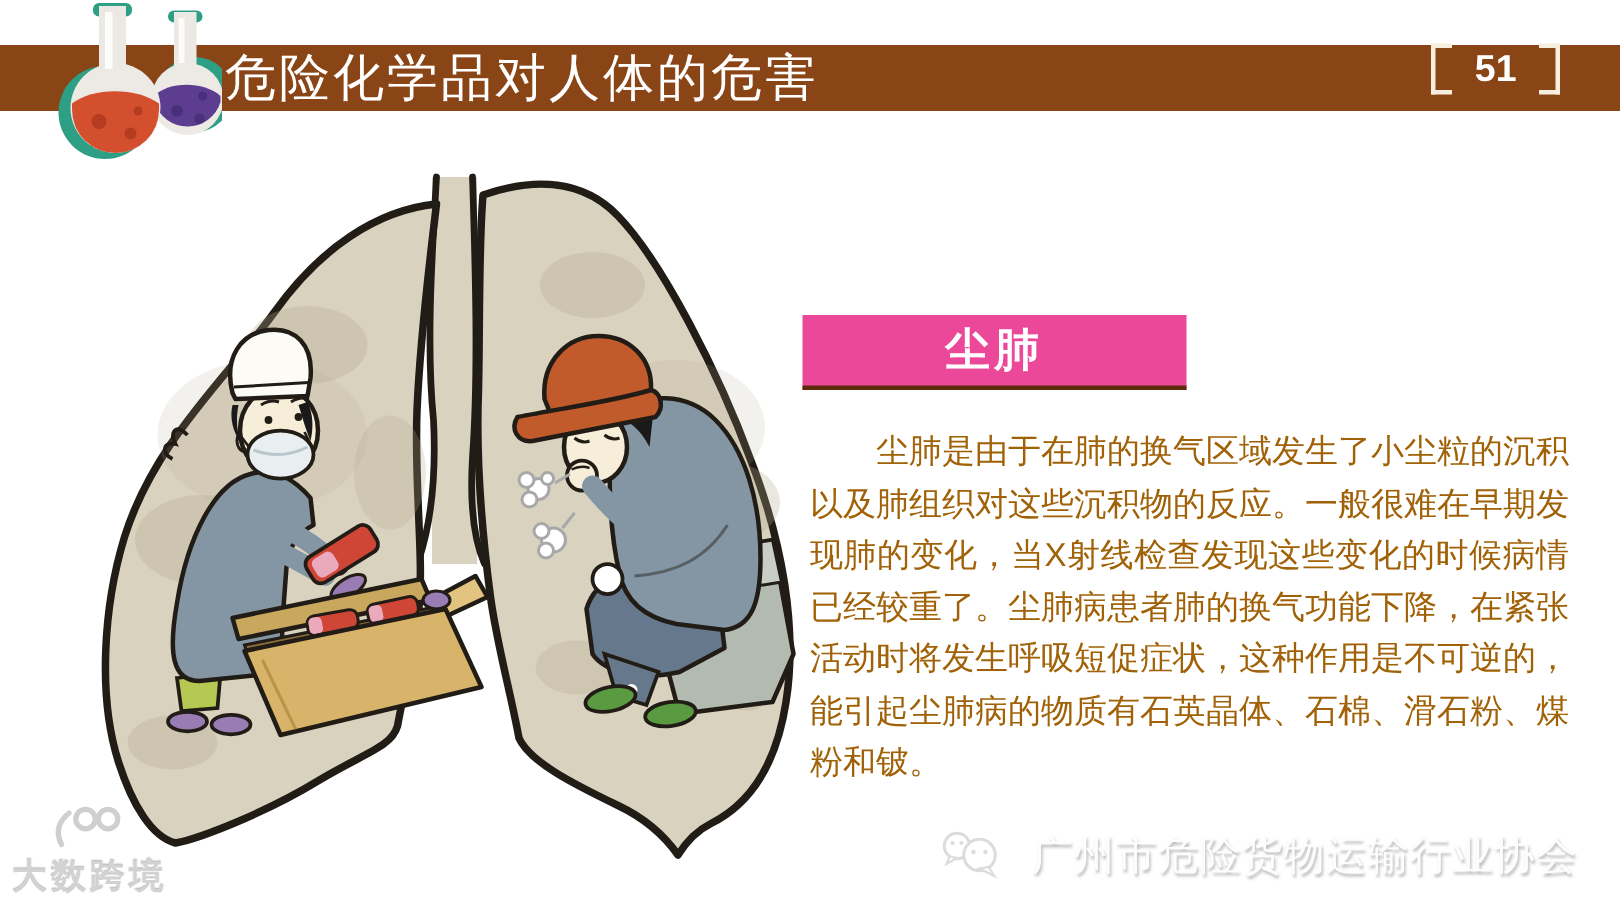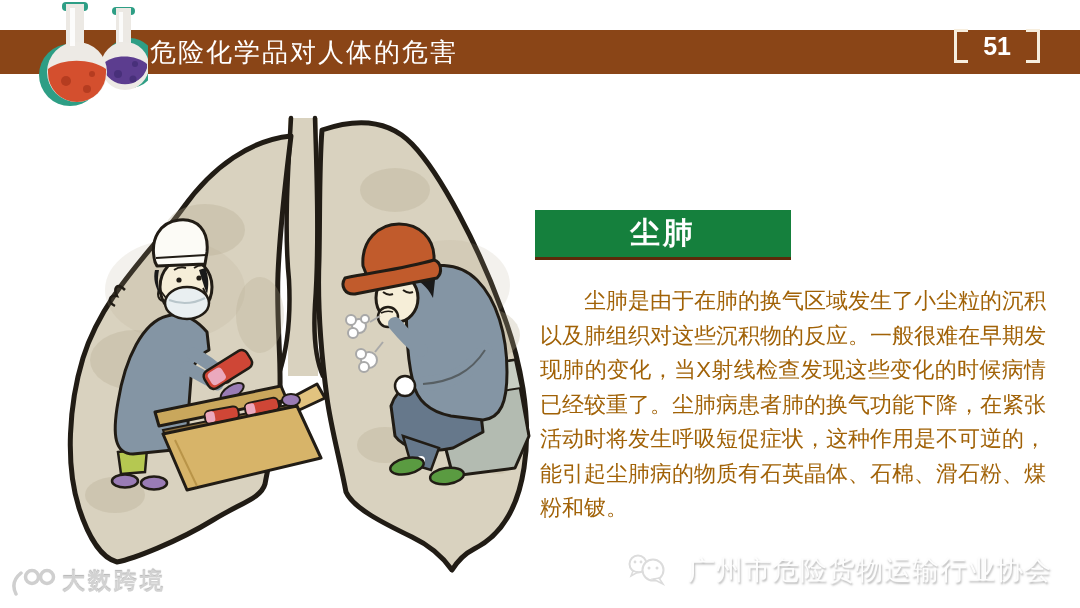--- a/index.html
+++ b/index.html
@@ -1,43 +1,43 @@
 <!DOCTYPE html>
 <html><head>
 <meta charset="utf-8">
 <style>
   html,body{margin:0;padding:0;background:#fff;}
   .slide{position:relative;width:1080px;height:608px;background:#fff;overflow:hidden;
          font-family:"Liberation Sans","DejaVu Sans",sans-serif;}
   
   .header-bar{position:absolute;left:0;top:30px;width:1080px;height:44px;background:#8a4517;
               display:flex;align-items:center;}
-  .header-title{color:#ffffff;font-size:26px;letter-spacing:2px;margin-left:150px;font-weight:500;}
+  .header-title{color:#ffffff;font-size:34px;letter-spacing:2px;margin-left:150px;font-weight:500;}
   .page-group{position:absolute;right:40px;top:30px;height:32px;display:flex;align-items:center;}
   .bracket{width:11px;height:28px;}
   .bracket-l{border-left:3px solid #f7eede;border-top:3px solid #f7eede;border-bottom:3px solid #f7eede;}
   .bracket-r{border-right:3px solid #f7eede;border-top:3px solid #f7eede;border-bottom:3px solid #f7eede;}
   .page-num{color:#ffffff;font-size:25px;font-weight:bold;margin:0 15px;}
   .flasks{position:absolute;left:36px;top:0;}
   
-  .section-box{position:absolute;left:535px;top:210px;width:256px;height:47px;background:#15803d;
+  .section-box{position:absolute;left:535px;top:210px;width:256px;height:47px;background:#ec4899;
                border-bottom:3px solid #5d2a0a;display:flex;align-items:center;justify-content:center;}
   .section-title{color:#ffffff;font-size:30px;font-weight:bold;letter-spacing:3px;}
   
   .body-text{position:absolute;left:540px;top:284px;width:506px;font-size:22px;line-height:34.5px;
              color:#a16207;text-align:justify;text-indent:2em;margin:0;}
   
   .lungs-art{position:absolute;left:55px;top:110px;}
   
   .assoc{position:absolute;right:28px;bottom:20px;display:flex;align-items:center;}
   .assoc-text{color:#fdfdfd;font-size:27px;letter-spacing:1px;
               text-shadow:1px 2px 2px rgba(140,140,140,.6), -1px -1px 0 rgba(255,255,255,.9);margin-left:12px;}
   .assoc svg{margin-right:8px;}
   
-  .watermark{position:absolute;left:8px;bottom:8px;display:flex;align-items:center;}
+  .watermark{position:absolute;left:8px;bottom:8px;display:flex;align-items:center;flex-direction:column;}
   .wm-text{color:#d2d2d2;font-size:23px;font-weight:bold;letter-spacing:3px;
            text-shadow:0 1px 0 #ffffff,0 -1px 1px #b5b5b5;}
 </style>
 </head>
 <body>
 
 <div class="slide">
 
   <div class="header-bar">
     <div class="header-title">危险化学品对人体的危害</div>

